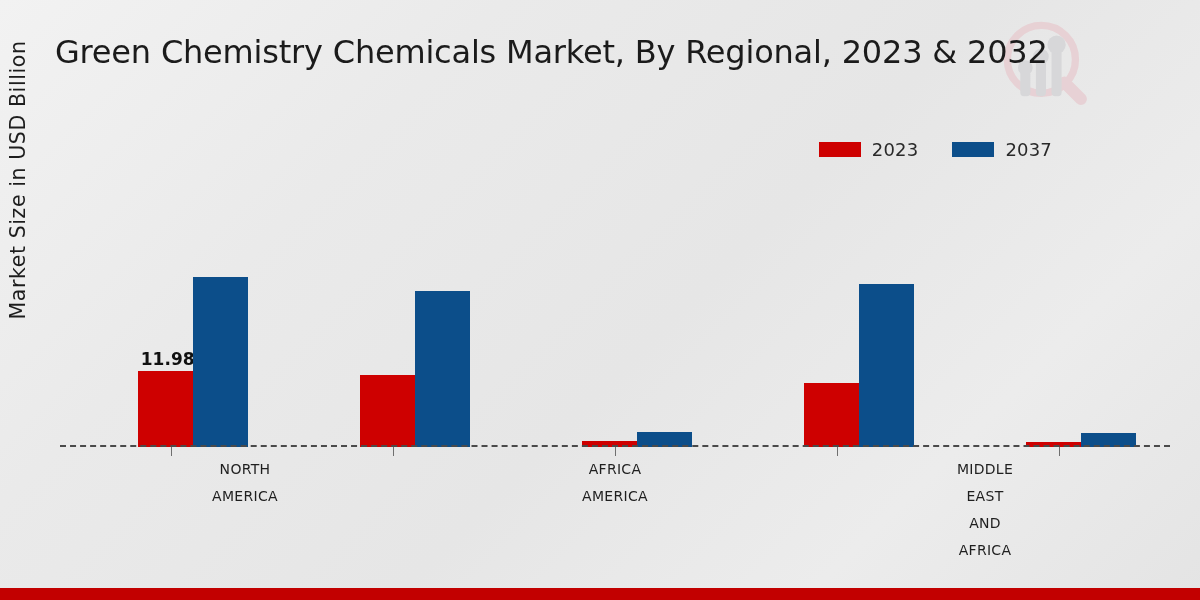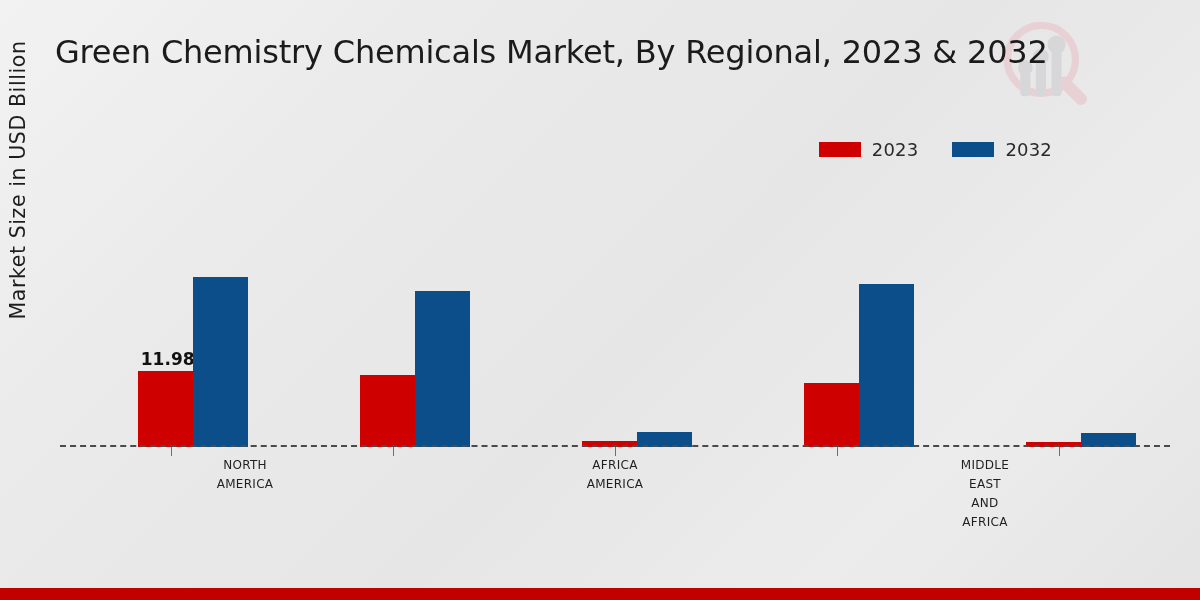--- a/index.html
+++ b/index.html
@@ -158,22 +158,22 @@
   .category-labels {
     position: absolute;
     left: 60px;
     top: 456px;
     width: 1110px;
     display: flex;
   }
   .category-label {
     flex: 1 1 0;
     text-align: center;
-    font-size: 12px;
-    line-height: 19px;
+    font-size: 14px;
+    line-height: 27px;
     color: #1f1f1f;
     letter-spacing: 0.3px;
     font-family: "DejaVu Sans", sans-serif;
     white-space: pre-line;
   }
 
   
   .bottom-stripe {
     position: absolute;
     left: 0;
@@ -206,21 +206,21 @@
 
   <div class="chart-title">Green Chemistry Chemicals Market, By Regional, 2023 &amp; 2032</div>
 
   <div class="legend">
     <div class="legend-item">
       <span class="legend-swatch" style="background:#CE0000"></span>
       <span class="legend-label">2023</span>
     </div>
     <div class="legend-item">
       <span class="legend-swatch" style="background:#0C4E8A"></span>
-      <span class="legend-label">2032</span>
+      <span class="legend-label">2037</span>
     </div>
   </div>
 
   <div class="y-axis-title">Market Size in USD Billion</div>
 
   <div class="plot-area">
     <div class="groups">
 
       <div class="bar-group">
         <div class="bar series-2023" style="background:#CE0000;height:25.6%">

